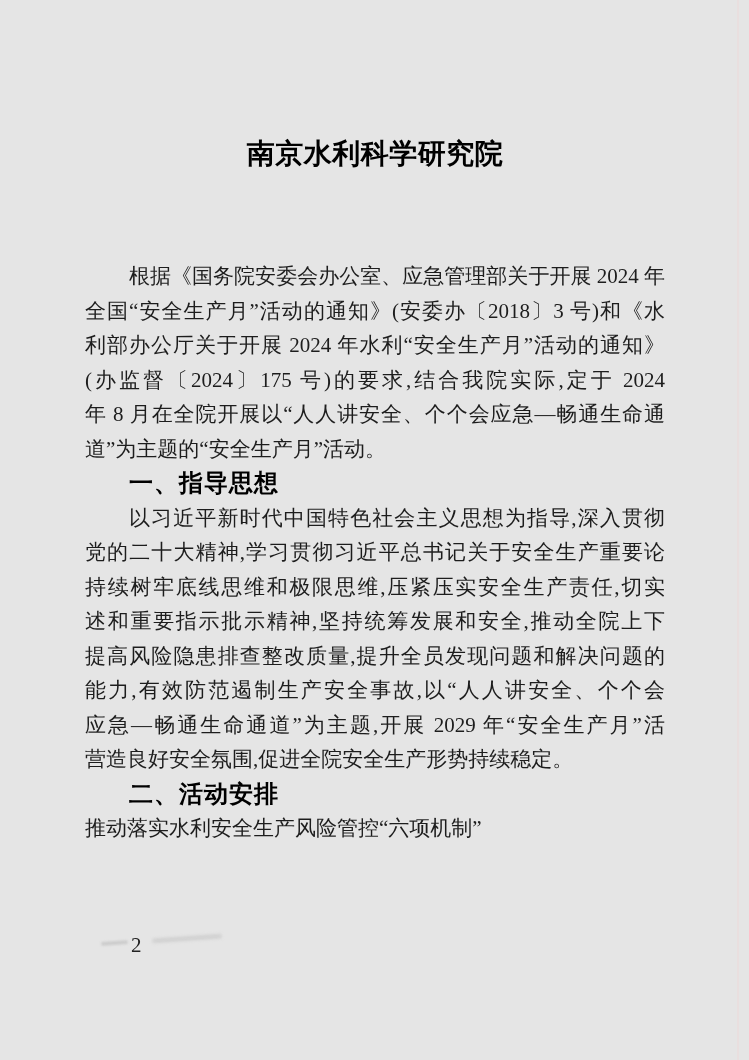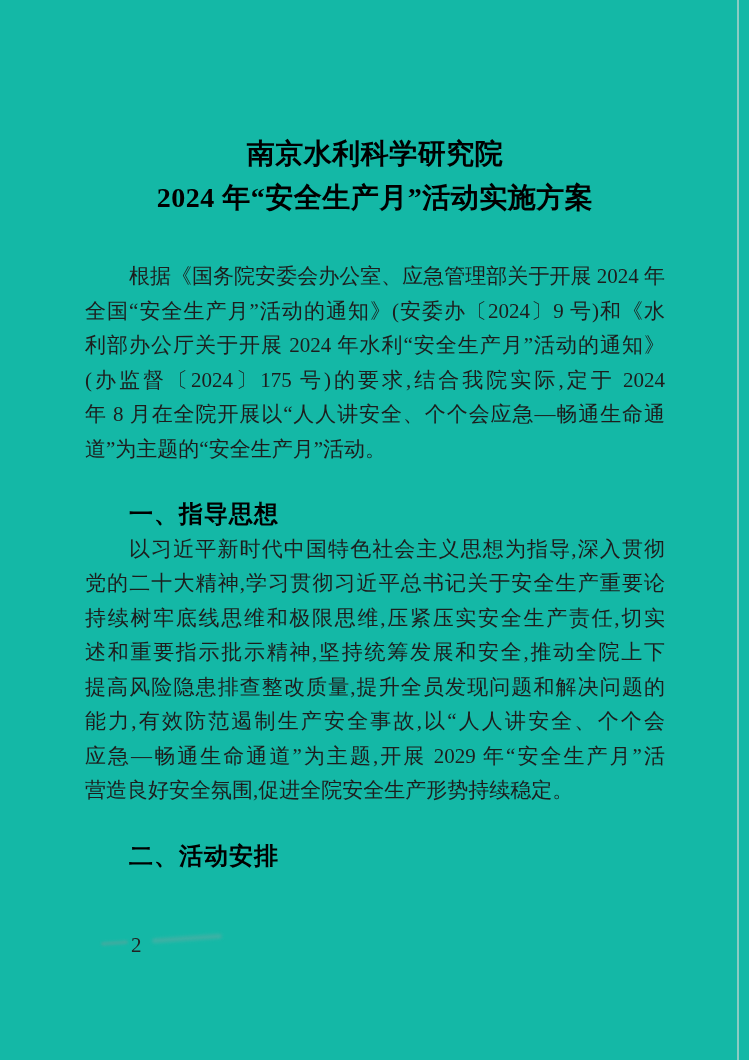--- a/index.html
+++ b/index.html
@@ -4,21 +4,21 @@
 <style>
   html, body {
     margin: 0;
     padding: 0;
     background: #ffffff;
   }
   .page {
     position: relative;
     width: 749px;
     height: 1060px;
-    background: #14b8a6;
+    background: #e5e5e5;
     overflow: hidden;
     font-family: "Liberation Serif", "DejaVu Serif", serif;
     color: #1d1d1d;
   }
   
   .edge-line {
     position: absolute;
     top: 0;
     left: 737px;
     width: 2px;
@@ -56,21 +56,20 @@
   .line.last {
     text-align-last: left;
   }
   .heading {
     font-family: Liberation Serif, serif;
     font-weight: bold;
     font-size: 24px;
     color: #000000;
     padding-left: 44px;
     letter-spacing: 1px;
-    margin-top: 31px;
   }
   .page-number {
     position: absolute;
     left: 131px;
     top: 933px;
     font-size: 21px;
     color: #222222;
   }
   .smudge {
     position: absolute;
@@ -98,45 +97,45 @@
 </style>
 </head>
 <body>
 
 <div class="page">
 
   <div class="edge-line"></div>
 
   <div class="doc-title">
     <div class="title-line">南京水利科学研究院</div>
-    <div class="title-line">2024 年“安全生产月”活动实施方案</div>
   </div>
 
   <div class="doc-body">
 
     <div class="line first">根据《国务院安委会办公室、应急管理部关于开展 2024 年</div>
-    <div class="line">全国“安全生产月”活动的通知》(安委办〔2024〕9 号)和《水</div>
+    <div class="line">全国“安全生产月”活动的通知》(安委办〔2018〕3 号)和《水</div>
     <div class="line">利部办公厅关于开展 2024 年水利“安全生产月”活动的通知》</div>
     <div class="line">(办监督〔2024〕175 号)的要求,结合我院实际,定于 2024</div>
     <div class="line">年 8 月在全院开展以“人人讲安全、个个会应急—畅通生命通</div>
     <div class="line last">道”为主题的“安全生产月”活动。</div>
 
     <div class="heading">一、指导思想</div>
 
     <div class="line first">以习近平新时代中国特色社会主义思想为指导,深入贯彻</div>
     <div class="line">党的二十大精神,学习贯彻习近平总书记关于安全生产重要论</div>
     <div class="line">持续树牢底线思维和极限思维,压紧压实安全生产责任,切实</div>
     <div class="line">述和重要指示批示精神,坚持统筹发展和安全,推动全院上下</div>
     <div class="line">提高风险隐患排查整改质量,提升全员发现问题和解决问题的</div>
     <div class="line">能力,有效防范遏制生产安全事故,以“人人讲安全、个个会</div>
     <div class="line">应急—畅通生命通道”为主题,开展 2029 年“安全生产月”活</div>
     <div class="line last">营造良好安全氛围,促进全院安全生产形势持续稳定。</div>
 
     <div class="heading">二、活动安排</div>
 
+    <div class="line last">推动落实水利安全生产风险管控“六项机制”</div>
 
   </div>
 
   <div class="smudge smudge-left"></div>
   <div class="smudge smudge-right"></div>
 
   <div class="page-number">2</div>
 
 </div>
 

